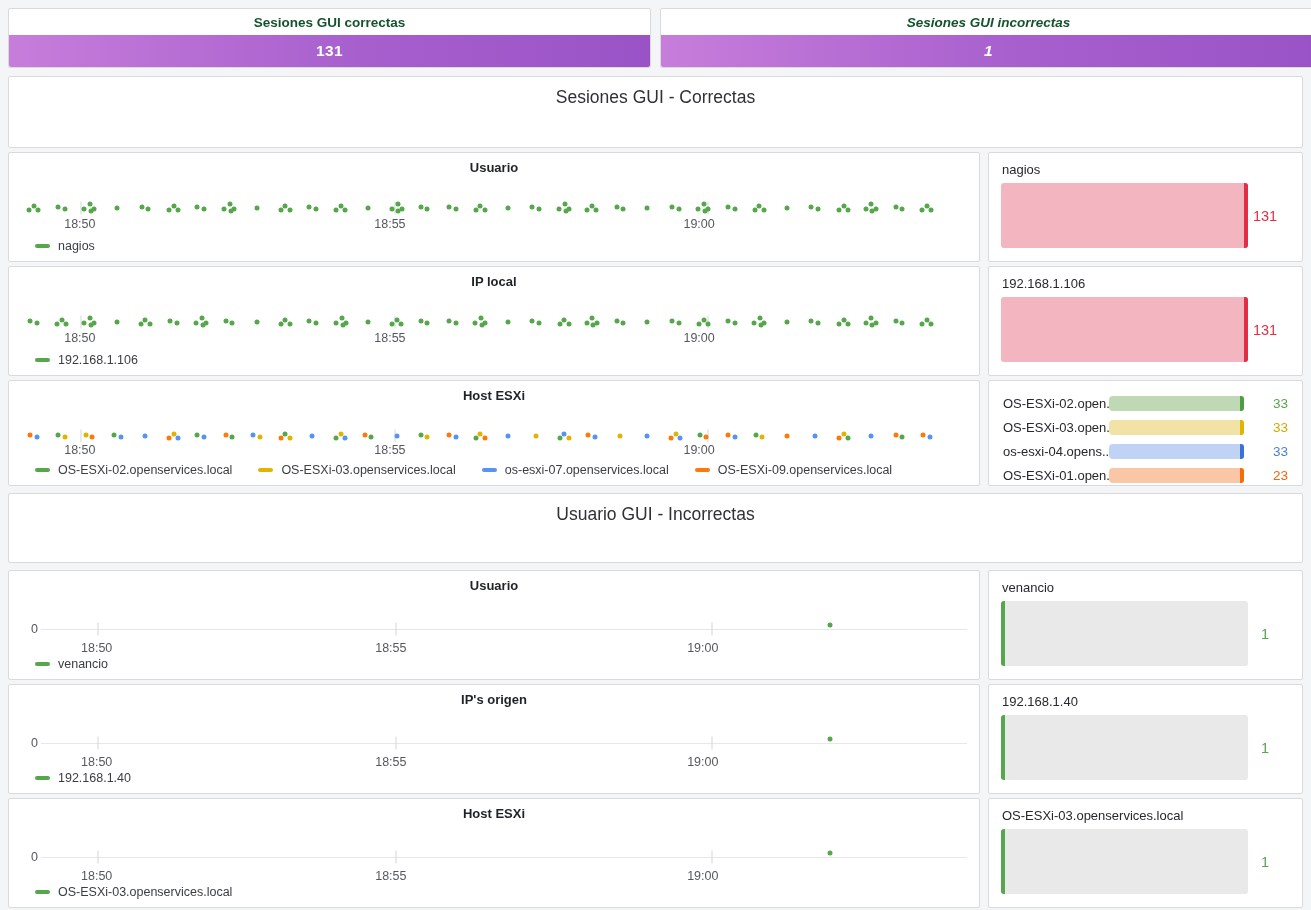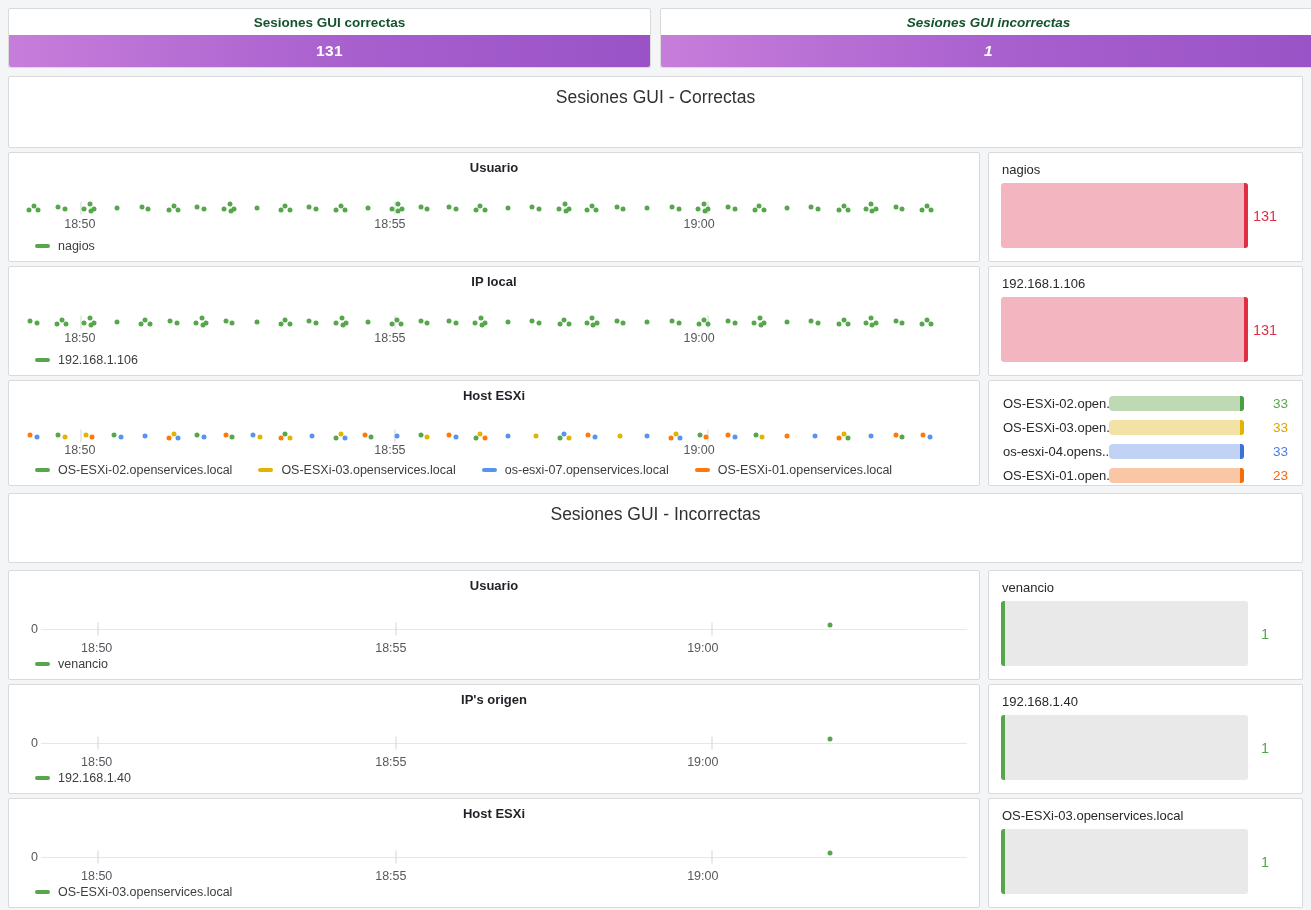--- a/index.html
+++ b/index.html
@@ -402,21 +402,21 @@
       <div class="legend-item">
         <i style="background: rgb(224, 180, 0);"></i>
         <span>OS-ESXi-03.openservices.local</span>
       </div>
       <div class="legend-item">
         <i style="background: rgb(87, 148, 242);"></i>
         <span>os-esxi-07.openservices.local</span>
       </div>
       <div class="legend-item">
         <i style="background: rgb(255, 120, 10);"></i>
-        <span>OS-ESXi-01.openservices.local</span>
+        <span>OS-ESXi-09.openservices.local</span>
       </div>
     </div>
 </div>
 <div class="panel" style="left:988px;top:380px;width:315px;height:106px;">
   <div class="mg">
     <div class="mg-row">
       <div class="mg-label">OS-ESXi-02.open...</div>
       <div class="mg-bar" style="background: rgb(190, 217, 179);">
           <i class="cap r" style="background: rgb(77, 157, 68);"></i>
         </div>
@@ -440,21 +440,21 @@
       <div class="mg-label">OS-ESXi-01.open...</div>
       <div class="mg-bar" style="background: rgb(249, 199, 165);">
           <i class="cap r" style="background: rgb(245, 109, 11);"></i>
         </div>
       <div class="mg-val" style="color: rgb(242, 103, 10);">23</div>
     </div>
   </div>
 </div>
 
 <div class="panel row-header" style="left:8px;top:493px;width:1295px;height:70px;">
-  <div class="hd">Sesiones GUI - Incorrectas</div>
+  <div class="hd">Usuario GUI - Incorrectas</div>
 </div>
 
 <div class="panel" style="left:8px;top:570px;width:972px;height:110px;">
   <div class="chart-title">Usuario</div>
   <div class="plot">
       <div class="zeroline" style="top: 24px;"></div>
       <div class="zerolabel" style="top: 24px;">0</div>
       <div class="tickmark" style="left: 8.1%; top: 24px;"></div>
       <div class="tickmark" style="left: 39.6%; top: 24px;"></div>
       <div class="tickmark" style="left: 73%; top: 24px;"></div>

